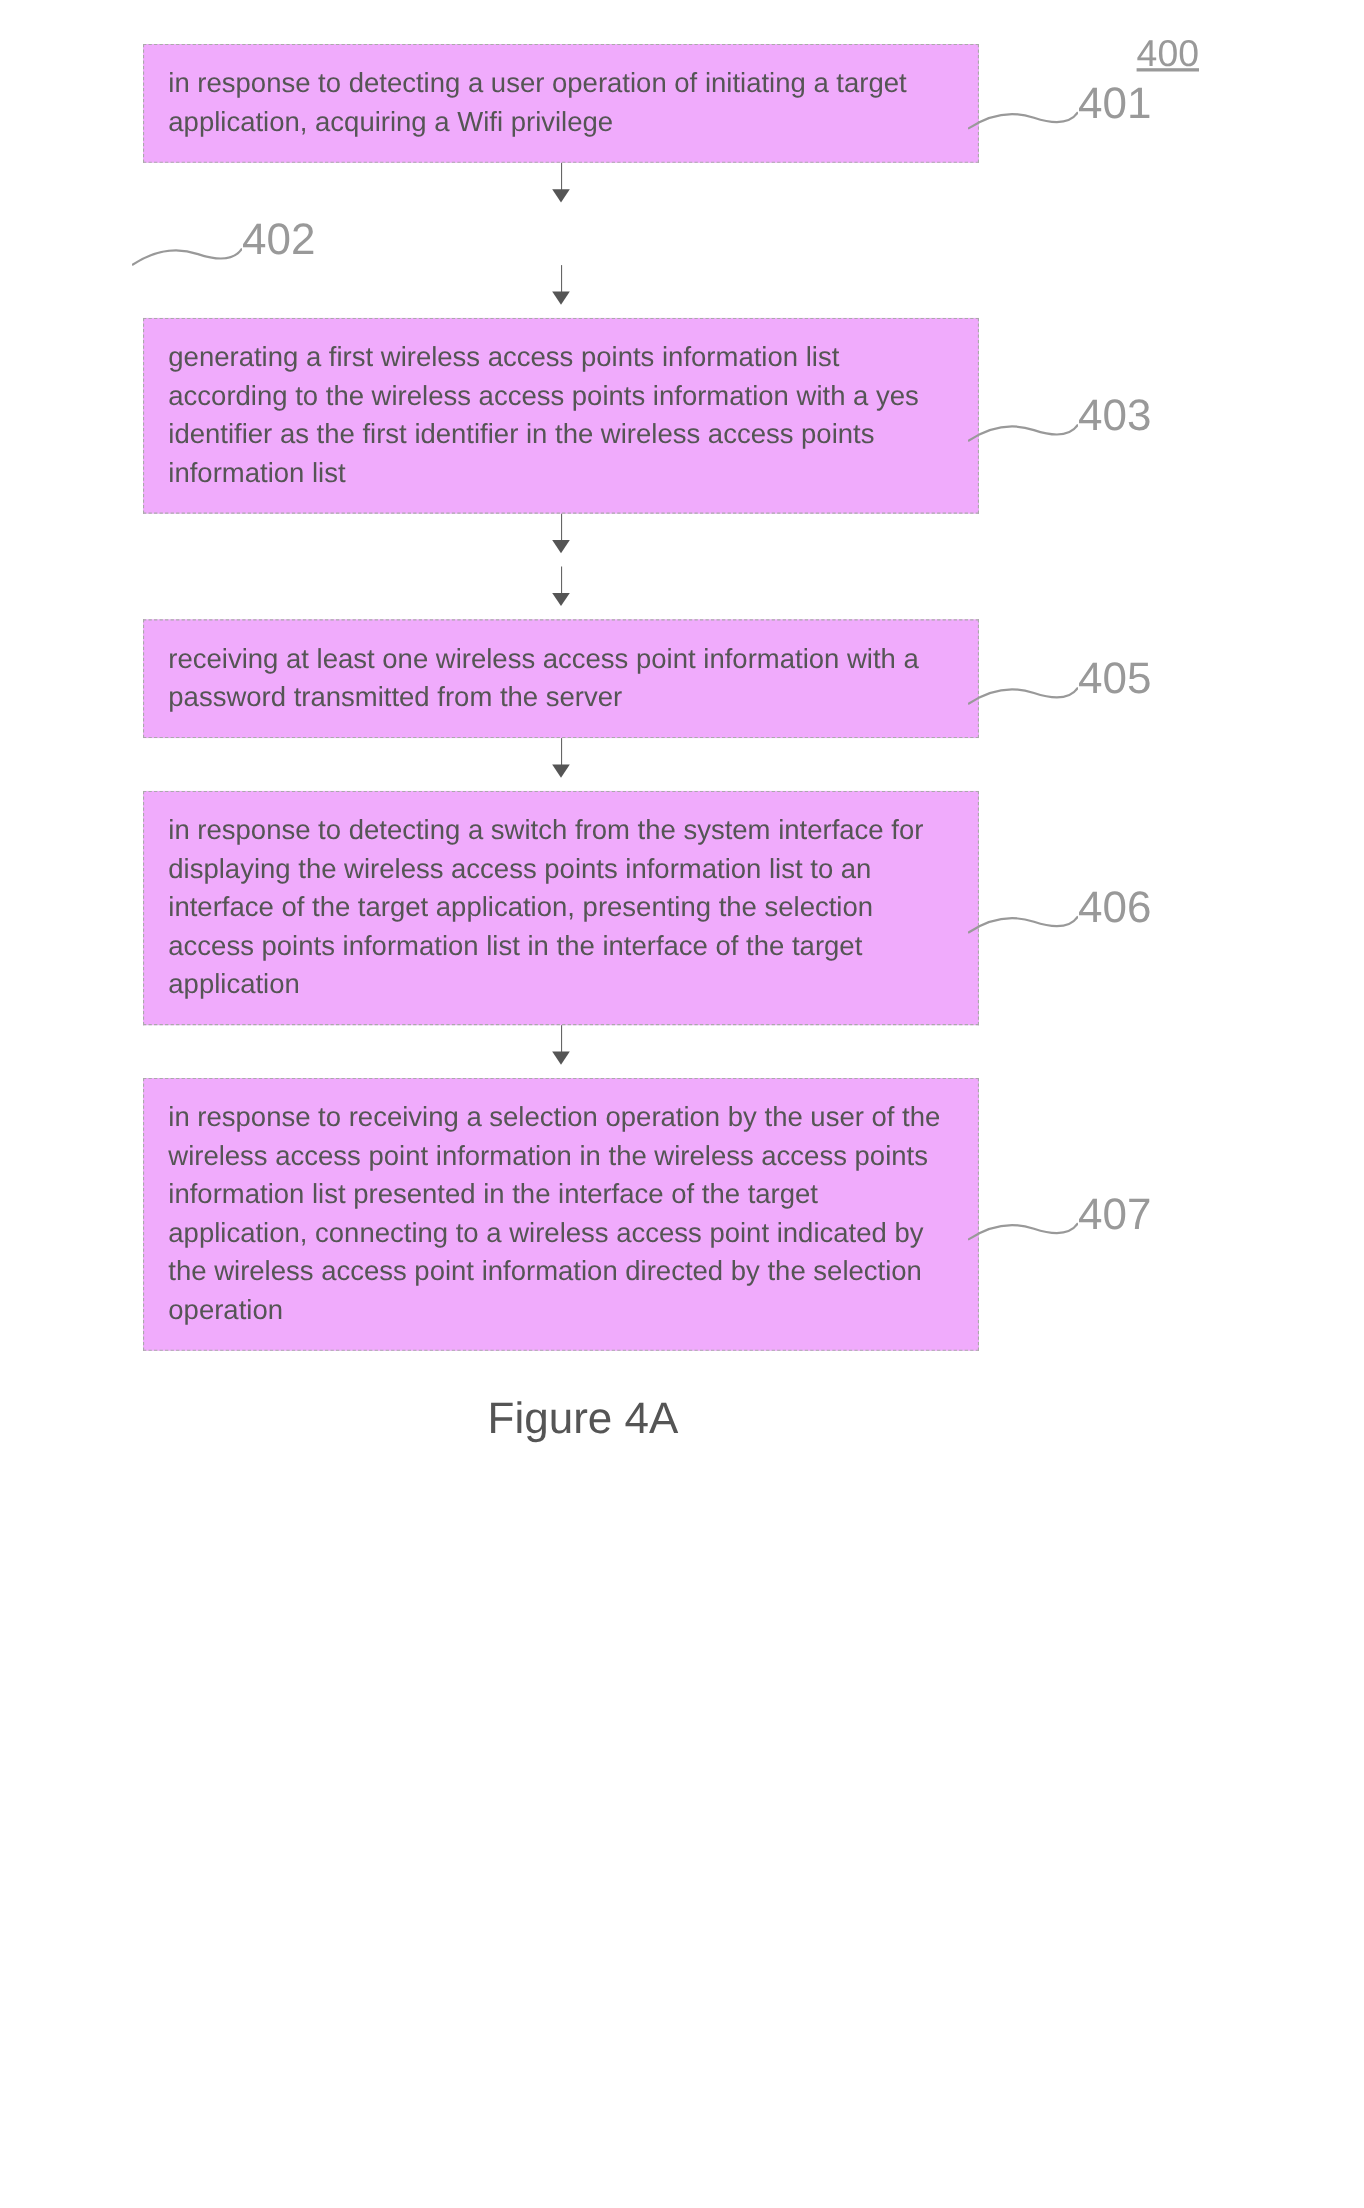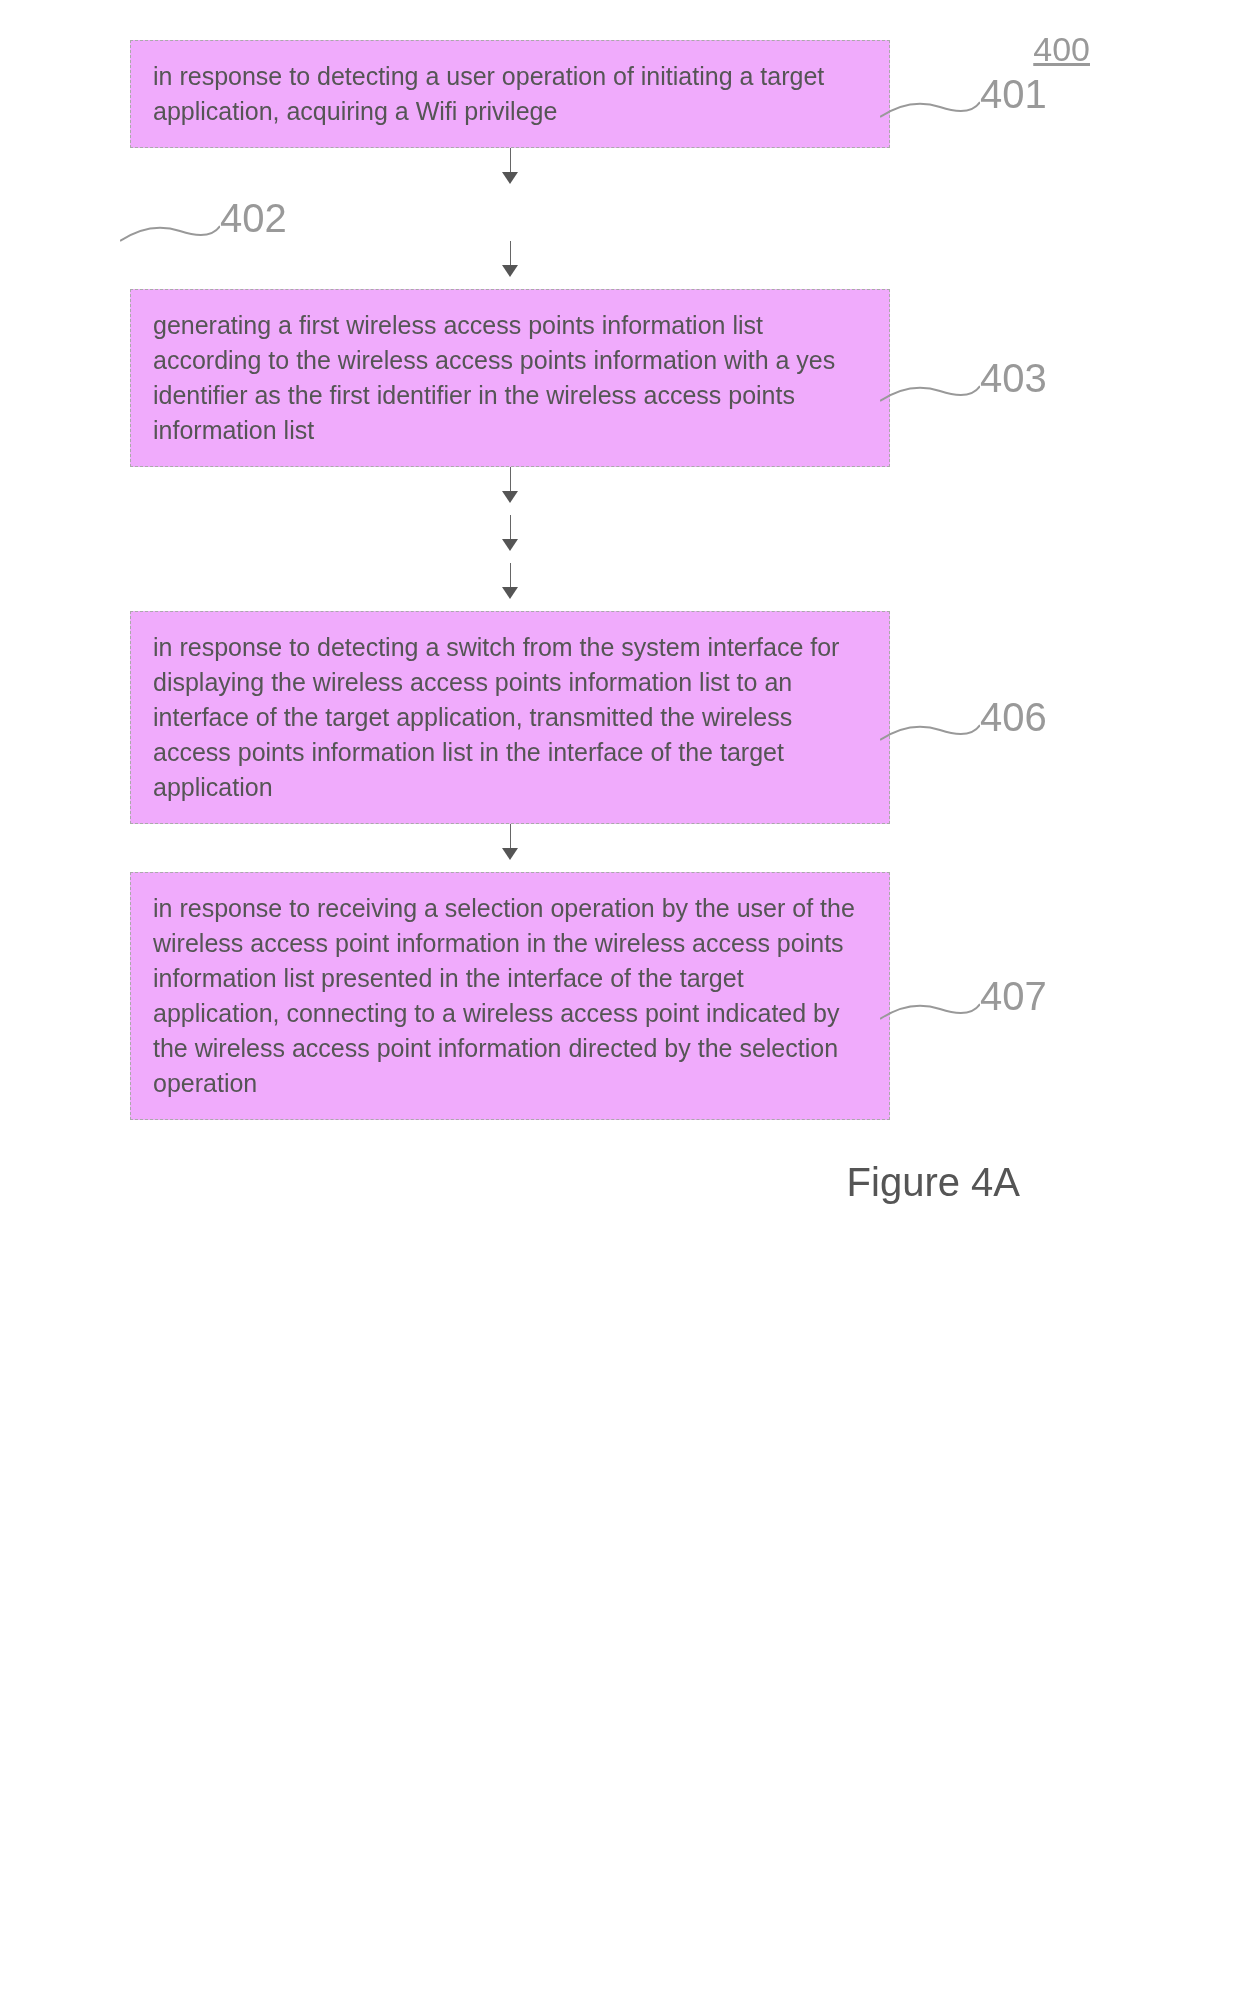--- a/index.html
+++ b/index.html
@@ -77,21 +77,21 @@
       left: 50%;
       top: 24px;
       transform: translateX(-50%);
       width: 0;
       height: 0;
       border-left: 8px solid transparent;
       border-right: 8px solid transparent;
       border-top: 12px solid #555;
     }
     .figure-caption {
-      text-align: right;
+      text-align: center;
       font-size: 40px;
       color: #555;
       margin-top: 40px;
       width: 980px;
     }
   </style>
 </head>
 <body>
 
 <div class="diagram">
@@ -112,23 +112,29 @@
       </div>
       <div class="arrow-down"></div>
       <div class="step-row">
         <div class="step-box">generating a first wireless access points information list according to the wireless access points information with a yes identifier as the first identifier in the wireless access points information list</div>
         <div class="step-label">403<div class="callout-line"><svg viewBox="0 0 100 40">
               <path d="M 0 30 Q 30 10, 60 20 T 100 15" stroke="#999" stroke-width="2" fill="none"></path>
             </svg></div></div>
       </div>
       <div class="arrow-down"></div>
       <div class="arrow-down"></div>
+      <div class="step-row">
+        <div class="step-box">receiving at least one wireless access point information with a password transmitted from the server</div>
+        <div class="step-label">405<div class="callout-line"><svg viewBox="0 0 100 40">
+              <path d="M 0 30 Q 30 10, 60 20 T 100 15" stroke="#999" stroke-width="2" fill="none"></path>
+            </svg></div></div>
+      </div>
       <div class="arrow-down"></div>
       <div class="step-row">
-        <div class="step-box">in response to detecting a switch from the system interface for displaying the wireless access points information list to an interface of the target application, transmitted the wireless access points information list in the interface of the target application</div>
+        <div class="step-box">in response to detecting a switch from the system interface for displaying the wireless access points information list to an interface of the target application, presenting the selection access points information list in the interface of the target application</div>
         <div class="step-label">406<div class="callout-line"><svg viewBox="0 0 100 40">
               <path d="M 0 30 Q 30 10, 60 20 T 100 15" stroke="#999" stroke-width="2" fill="none"></path>
             </svg></div></div>
       </div>
       <div class="arrow-down"></div>
       <div class="step-row">
         <div class="step-box">in response to receiving a selection operation by the user of the wireless access point information in the wireless access points information list presented in the interface of the target application, connecting to a wireless access point indicated by the wireless access point information directed by the selection operation</div>
         <div class="step-label">407<div class="callout-line"><svg viewBox="0 0 100 40">
               <path d="M 0 30 Q 30 10, 60 20 T 100 15" stroke="#999" stroke-width="2" fill="none"></path>
             </svg></div></div>

